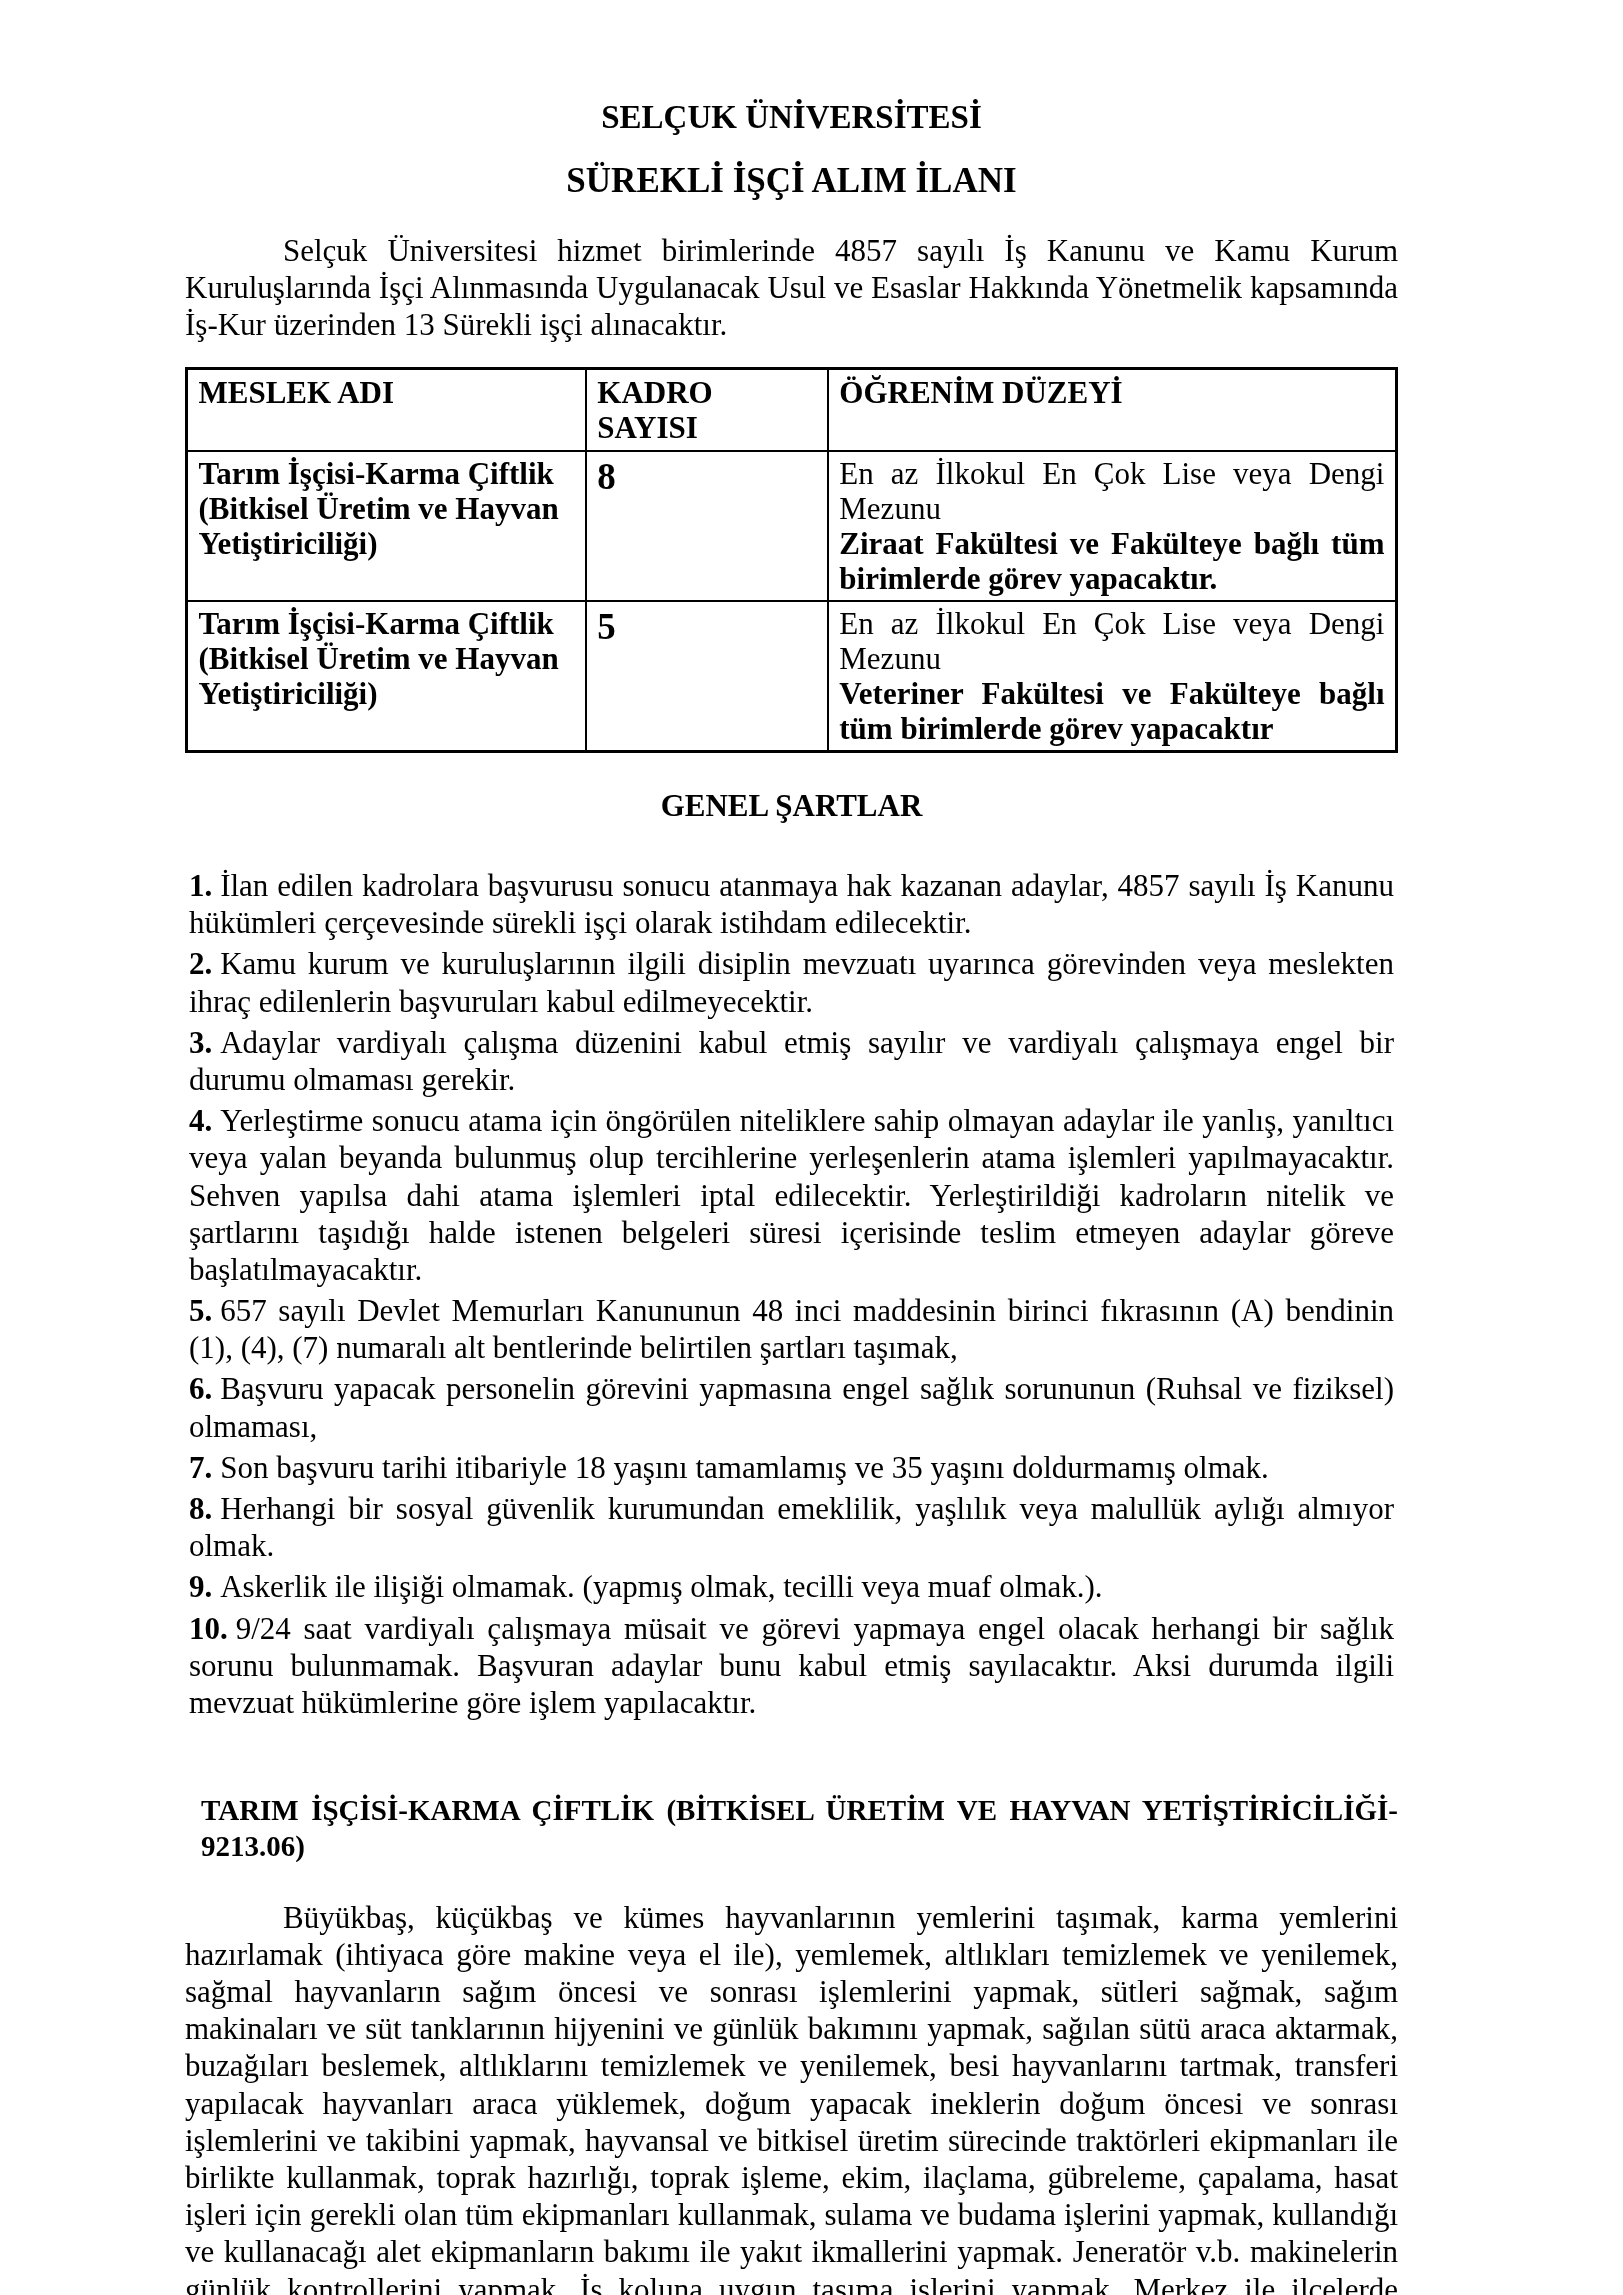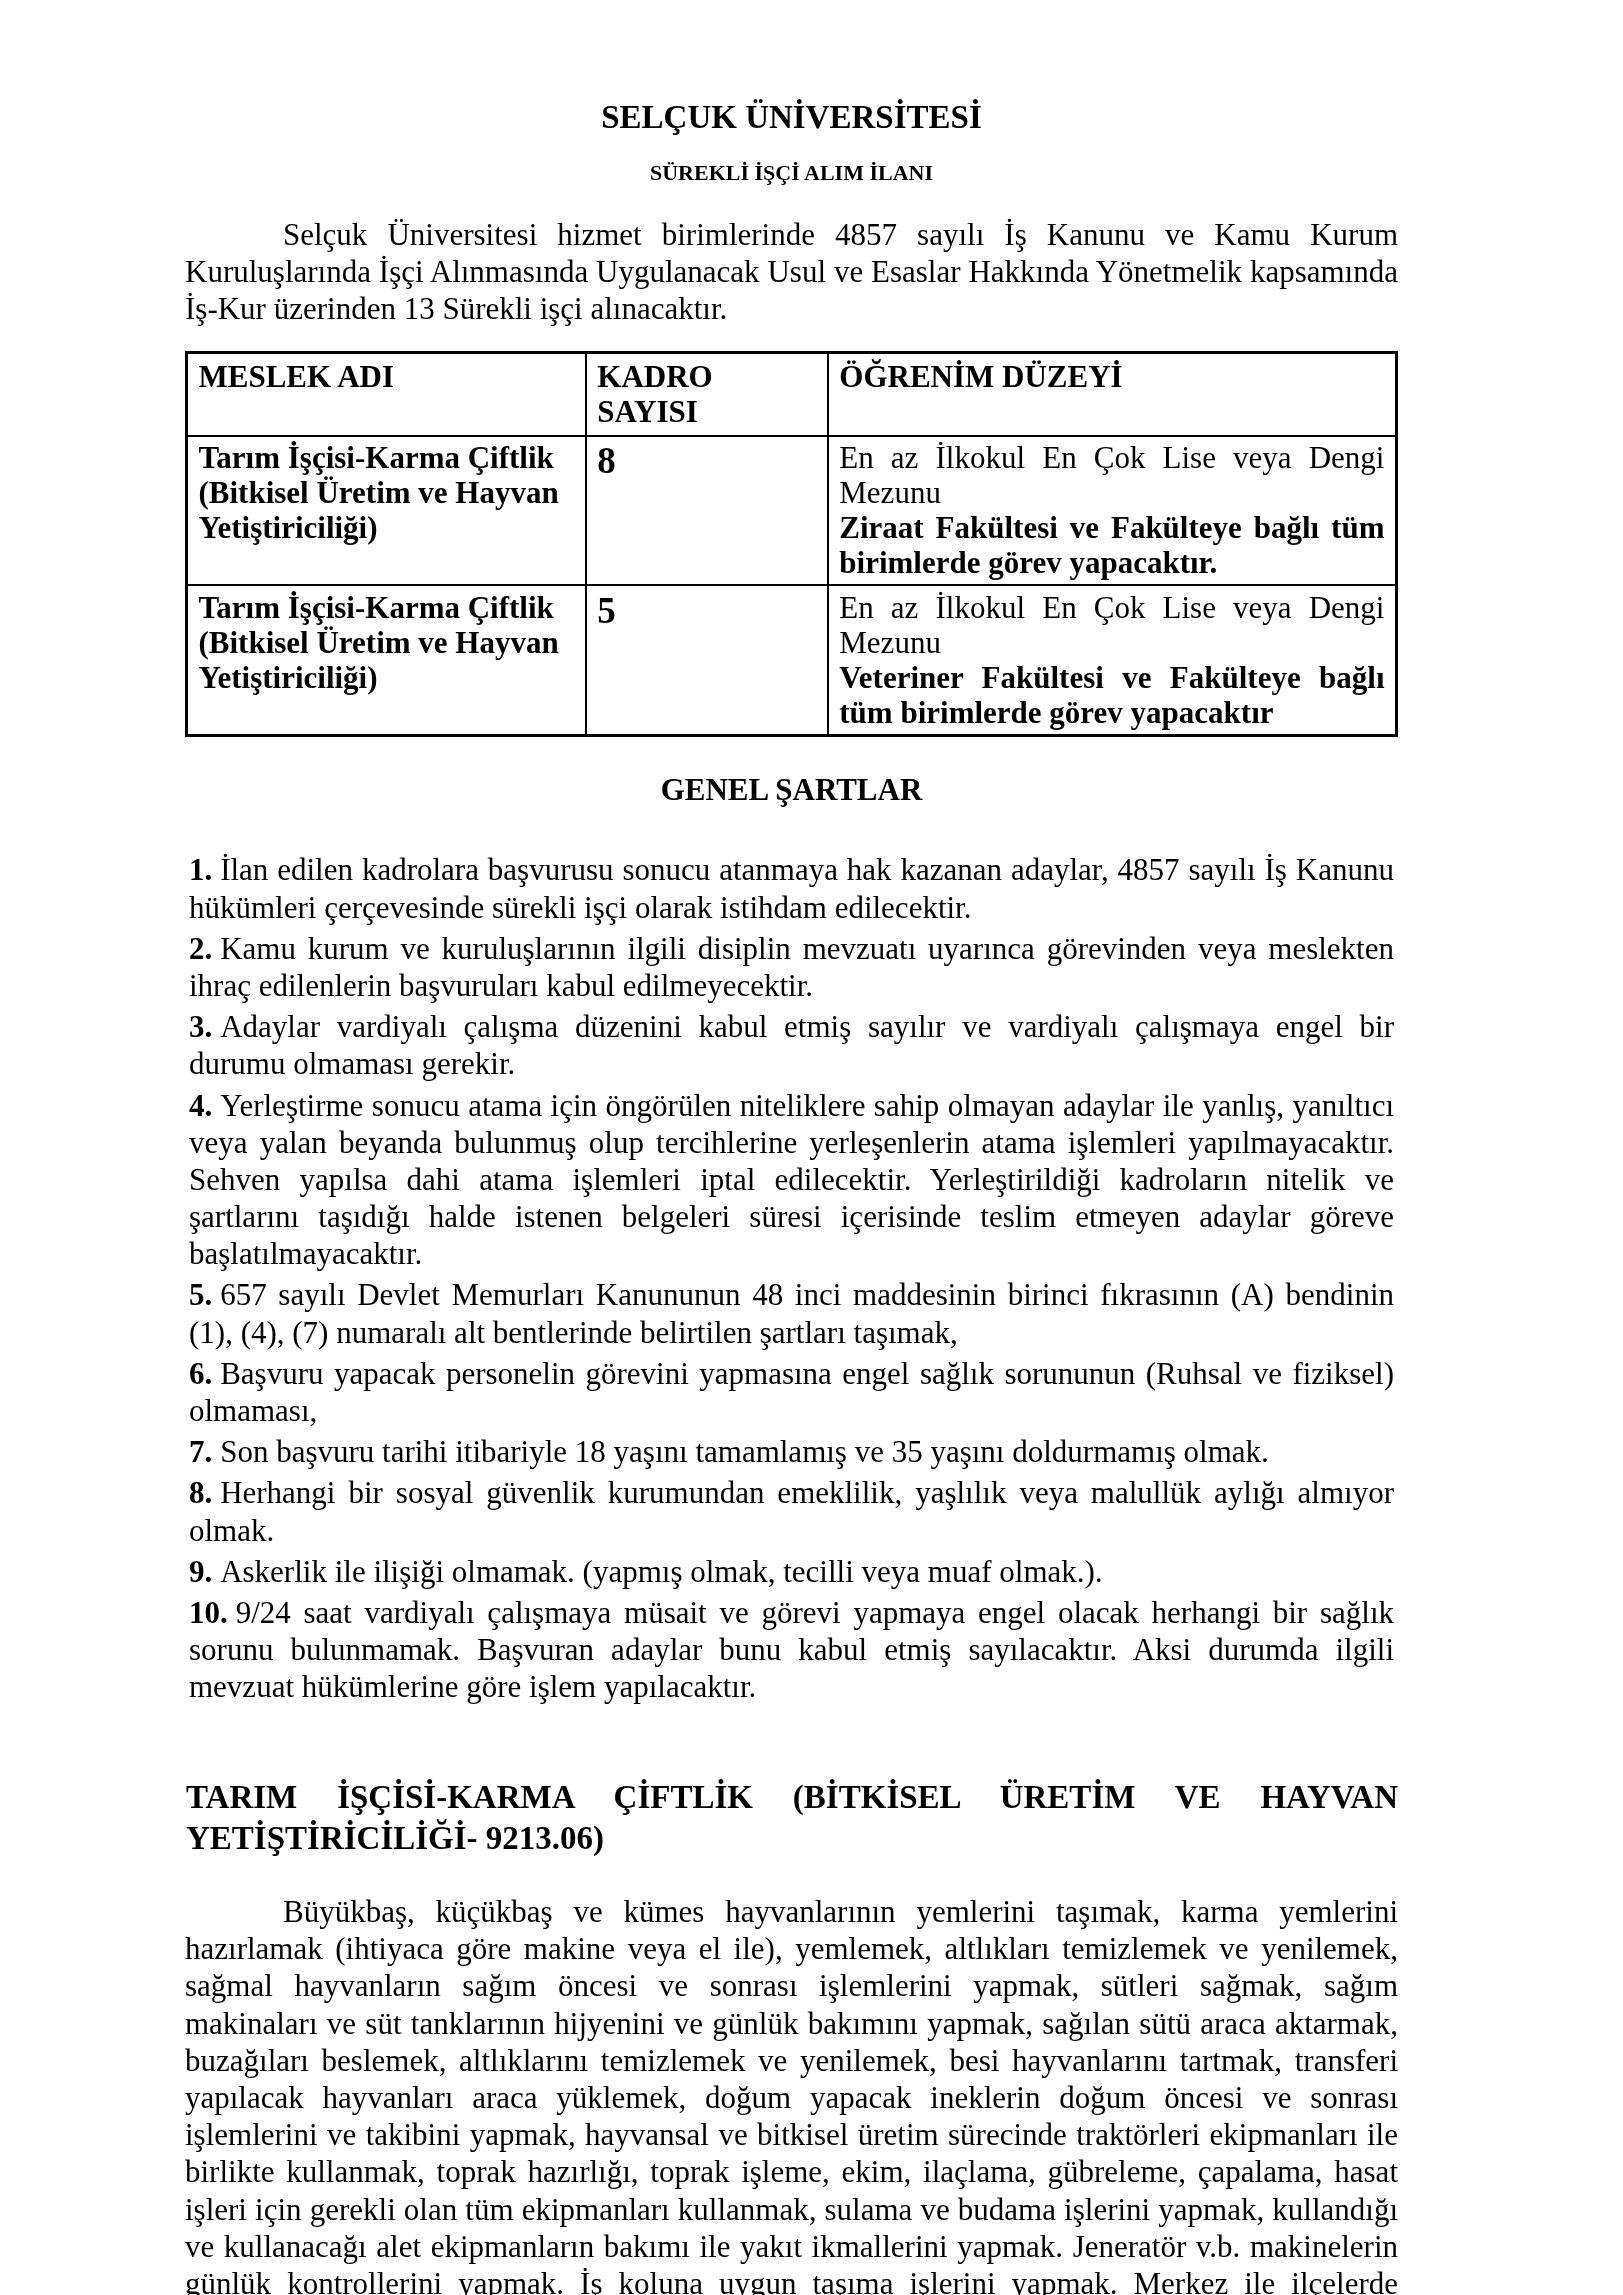--- a/index.html
+++ b/index.html
@@ -16,21 +16,21 @@
     line-height: 1.2;
   }
   .doc-title {
     margin: 0;
     font-size: 33px;
     font-weight: bold;
     text-align: center;
   }
   .doc-subtitle {
     margin: 22px 0 0 0;
-    font-size: 22px;
+    font-size: 35px;
     font-weight: bold;
     text-align: center;
   }
   .intro {
     margin: 30px 0 0 0;
     text-align: justify;
     text-indent: 98px;
   }
   table.positions {
     width: 100%;
@@ -60,22 +60,22 @@
   td.ogrenim-cell .ogrenim-bold { text-align: justify; font-weight: bold; }
   .genel-heading {
     margin: 34px 0 43px 0;
     font-size: 31px;
     font-weight: bold;
     text-align: center;
   }
   .cond-item { margin: 4px; text-align: justify; }
   .cond-item b { padding-right: 7.9px; }
   .job-heading {
-    margin: 71px 0 0 1px;
-    font-size: 33px;
+    margin: 71px 0 0 16px;
+    font-size: 29px;
     font-weight: bold;
     text-align: justify;
     line-height: 1.25;
   }
   .job-desc {
     margin: 34px 0 0 0;
     text-align: justify;
     text-indent: 98px;
   }
 </style>

